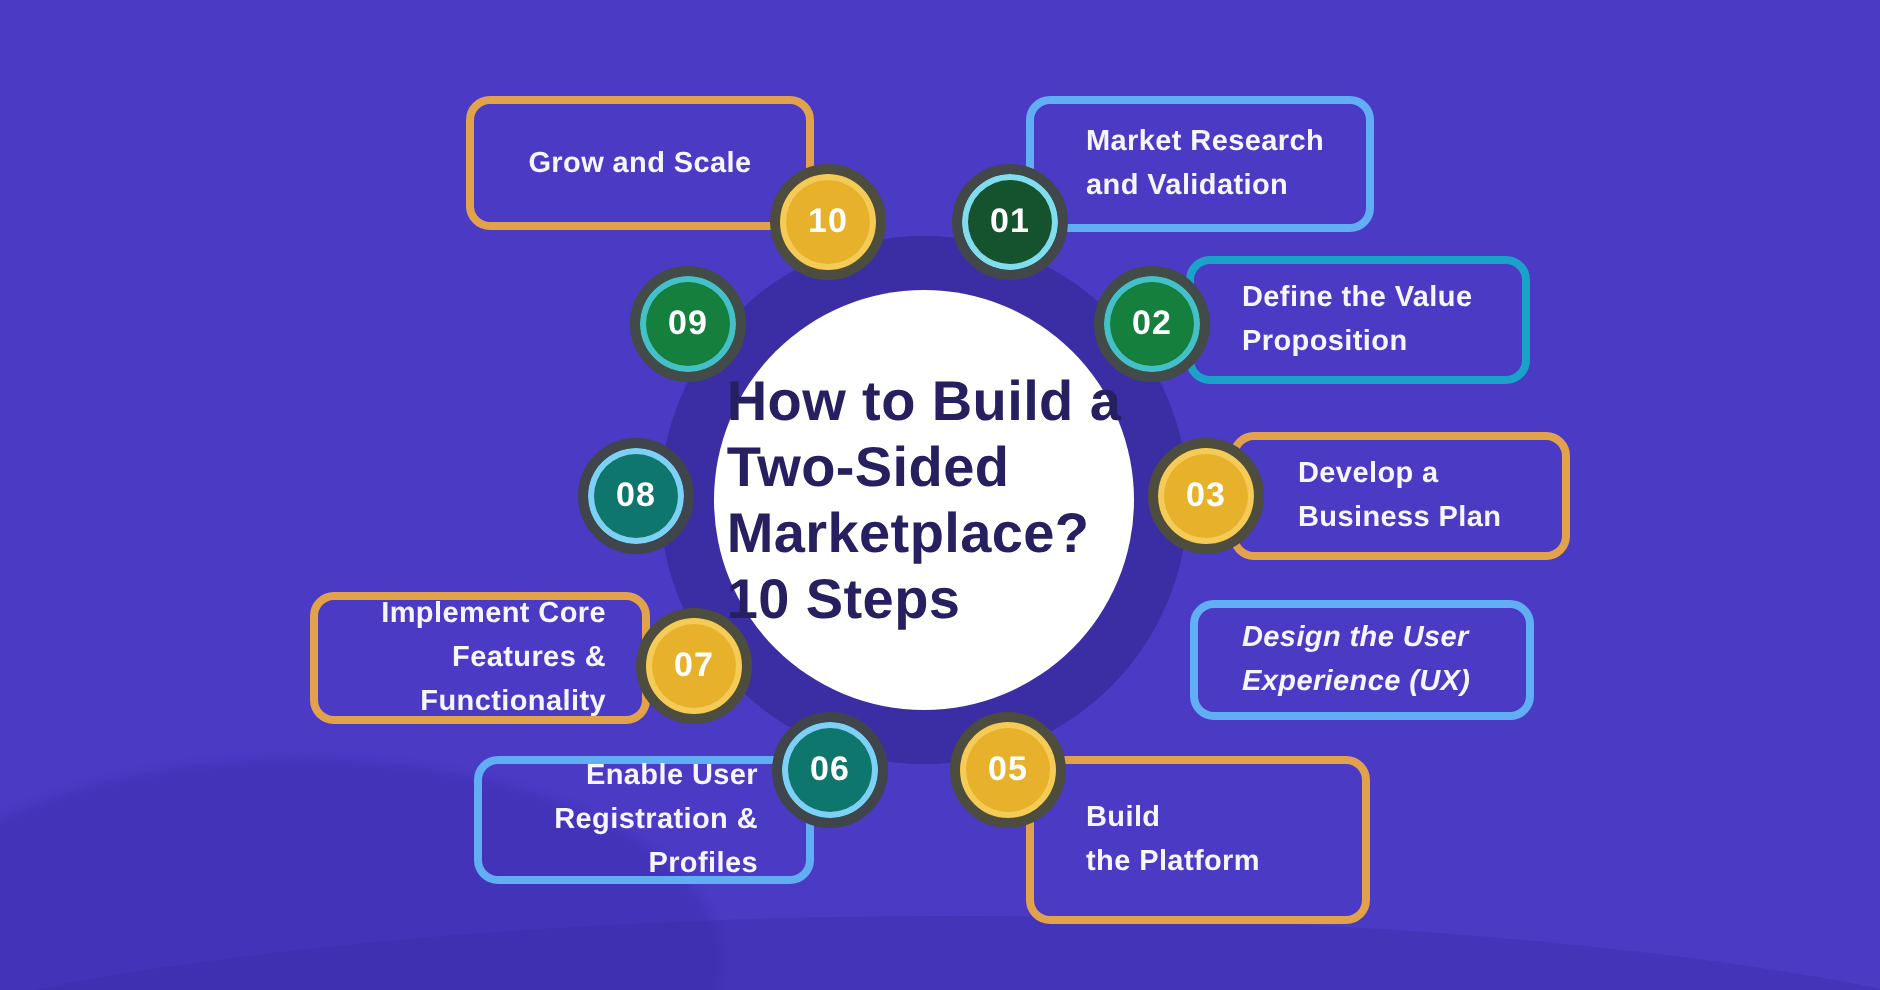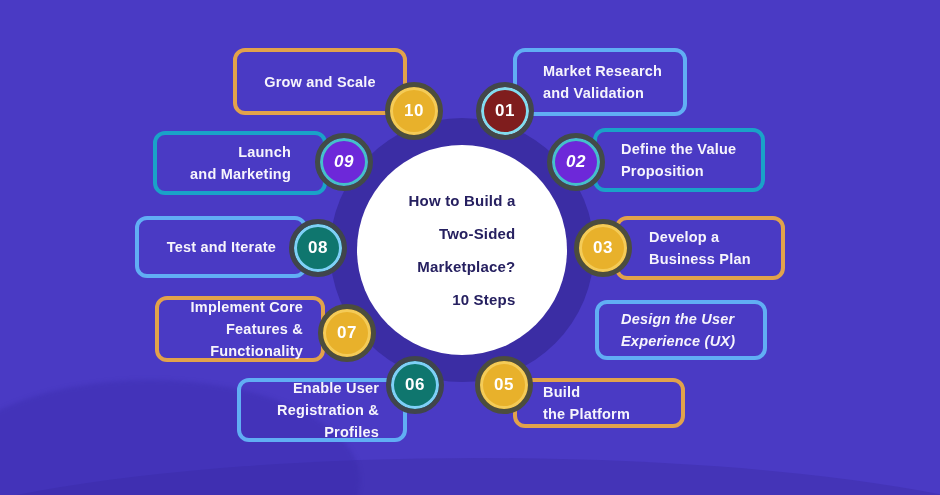--- a/index.html
+++ b/index.html
@@ -24,22 +24,22 @@
   .dark-ring{
     position:absolute;left:330px;top:118px;width:264px;height:264px;
     border-radius:50%;background:#3B2DA4;
   }
   .white-circle{
     position:absolute;left:357px;top:145px;width:210px;height:210px;
     border-radius:50%;background:#FFFFFF;
     display:flex;align-items:center;justify-content:center;
   }
   .center-title{
-    white-space:pre-line;text-align:right;
-    color:#262060;font-size:15px;line-height:33px;font-weight:700;
+    white-space:pre-line;text-align:left;
+    color:#262060;font-size:28px;line-height:33px;font-weight:700;
     letter-spacing:0.2px;
   }
   
   .box{
     position:absolute;box-sizing:border-box;
     border:4px solid #fff;border-radius:12px;
     display:flex;align-items:center;
     color:#F6F4FC;font-size:14.5px;line-height:22px;font-weight:600;
     letter-spacing:0.2px;white-space:pre-line;
   }
@@ -48,37 +48,37 @@
   .box.teal{border-color:#1AA2C8;}
   .al{justify-content:flex-start;text-align:left;}
   .ar{justify-content:flex-end;text-align:right;}
   .ac{justify-content:center;text-align:center;}
 
   .box10{left:233px;top:48px;width:174px;height:67px;}
   .box01{left:513px;top:48px;width:174px;height:68px;padding-left:26px;}
   .box02{left:593px;top:128px;width:172px;height:64px;padding-left:24px;}
   .box03{left:615px;top:216px;width:170px;height:64px;padding-left:30px;}
   .box04{left:595px;top:300px;width:172px;height:60px;padding-left:22px;font-style:italic;}
-  .box05{left:513px;top:378px;width:172px;height:50px;padding-left:26px;}
+  .box05{left:513px;top:378px;width:172px;height:84px;padding-left:26px;}
   .box06{left:237px;top:378px;width:170px;height:64px;padding-right:24px;}
   .box07{left:155px;top:296px;width:170px;height:66px;padding-right:18px;}
   .box08{left:135px;top:216px;width:172px;height:62px;padding-right:27px;}
   .box09{left:153px;top:131px;width:174px;height:64px;padding-right:32px;}
 
   
   .badge{
     position:absolute;width:48px;height:48px;border-radius:50%;
     border:5px solid #000000;
     display:flex;align-items:center;justify-content:center;
     color:#fff;font-size:17px;font-weight:600;letter-spacing:0.6px;
   }
   .badge.yellow{background:#E8B12B;box-shadow:inset 0 0 0 3px #F4CB57;border-color:#4C4D3E;}
-  .badge.cyan  {background:#7f1d1d;box-shadow:inset 0 0 0 3px #82DCEF;border-color:#42474A;}
+  .badge.cyan  {background:#14532d;box-shadow:inset 0 0 0 3px #82DCEF;border-color:#42474A;}
   .badge.sky   {background:#0f766e;box-shadow:inset 0 0 0 3px #7FD0F7;border-color:#40454C;}
-  .badge.tealc {background:#6d28d9;box-shadow:inset 0 0 0 3px #45C0CA;border-color:#424B48;font-style:italic;}
+  .badge.tealc {background:#15803d;box-shadow:inset 0 0 0 3px #45C0CA;border-color:#424B48;}
 
   .bp01{left:476px;top:82px;}
   .bp02{left:547px;top:133px;}
   .bp03{left:574px;top:219px;}
   .bp04{left:548px;top:303px;}
   .bp05{left:475px;top:356px;}
   .bp06{left:386px;top:356px;}
   .bp07{left:318px;top:304px;}
   .bp08{left:289px;top:219px;}
   .bp09{left:315px;top:133px;}
@@ -107,23 +107,20 @@
   <div class="box orange box03 al"><span>Develop a
 Business Plan</span></div>
   <div class="box blue box04 al"><span>Design the User
 Experience (UX)</span></div>
   <div class="box orange box05 al"><span>Build
 the Platform</span></div>
   <div class="box orange box07 ar"><span>Implement Core
 Features &amp; Functionality</span></div>
   <div class="box blue box06 ar"><span>Enable User
 Registration &amp; Profiles</span></div>
-  <div class="box blue box08 ar"><span>Test and Iterate</span></div>
-  <div class="box teal box09 ar"><span>Launch
-and Marketing</span></div>
   <div class="box orange box10 ac"><span>Grow and Scale</span></div>
 
   <div class="badge cyan bp01">
       <span>01</span>
     </div>
   <div class="badge tealc bp02">
       <span>02</span>
     </div>
   <div class="badge yellow bp03">
       <span>03</span>

